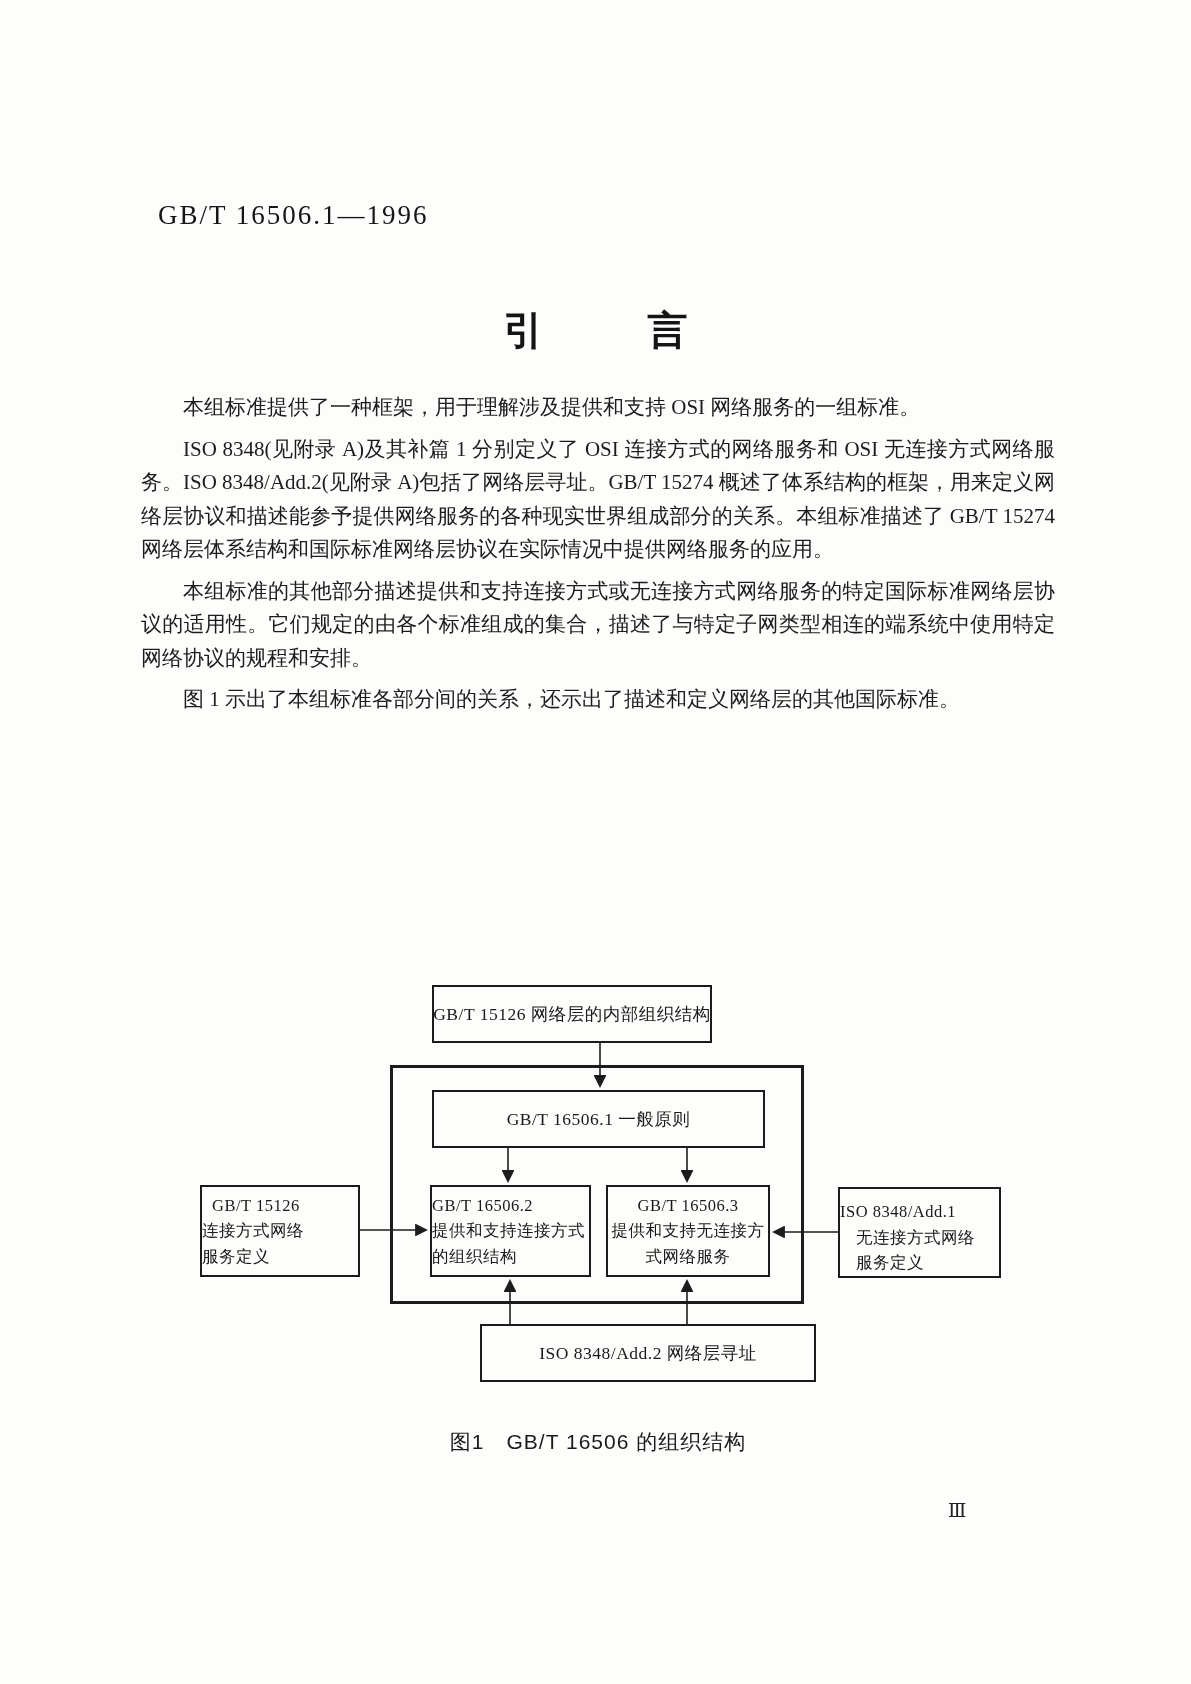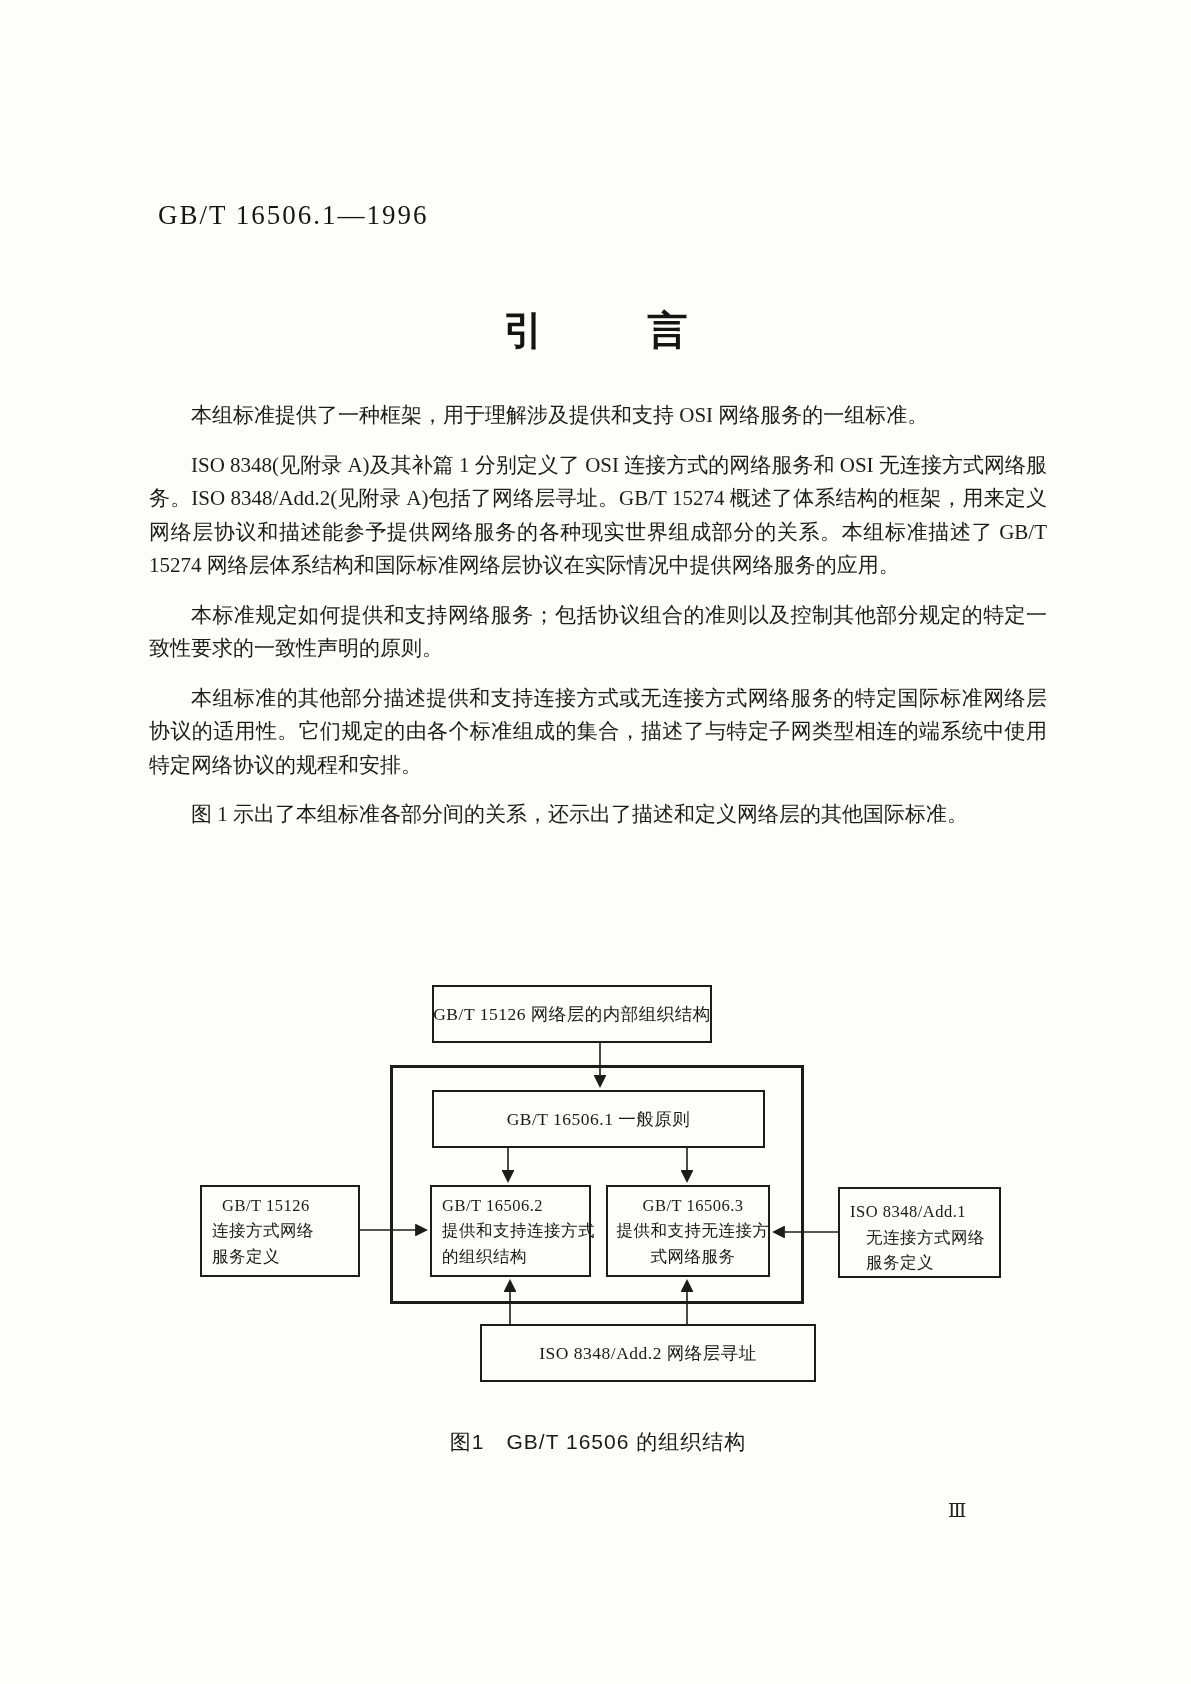--- a/index.html
+++ b/index.html
@@ -21,21 +21,21 @@
   .doc-title{
     position:absolute;left:0;top:303px;width:1191px;
     margin:0;text-align:center;
     font-size:40px;font-weight:bold;color:#141414;
     letter-spacing:2.6em;text-indent:2.6em;
   }
   .body-text{
     position:absolute;left:133px;top:383px;width:930px;
   }
   .body-text p{
-    margin:16px;
+    margin:8px;
     font-size:21px;line-height:33.5px;
     text-align:justify;text-indent:2em;
     color:#1c1c1c;
   }
   
   .diagram{position:absolute;left:0;top:0;width:1191px;height:1684px;pointer-events:none;}
   .dbox{
     position:absolute;box-sizing:border-box;
     border:2.5px solid #1c1c1c;background:#fdfdfb;
     display:flex;align-items:center;justify-content:center;
@@ -44,21 +44,21 @@
   }
   .dbox-container{
     left:390px;top:1065px;width:414px;height:239px;
     border-width:3px;background:transparent;
   }
   .dbox-top{left:432px;top:985px;width:280px;height:58px;}
   .dbox-general{left:432px;top:1090px;width:333px;height:58px;}
   .dbox-bottom{left:432px;top:1324px;width:336px;height:58px;margin-left:48px;}
   .small-box{
     flex-direction:column;align-items:flex-start;justify-content:center;
-    font-size:16.5px;line-height:1.55;padding-left:10px;letter-spacing:0.5px;
+    font-size:16.5px;line-height:1.55;padding-left:0;letter-spacing:0.5px;
   }
   .dbox-part2{left:430px;top:1185px;width:161px;height:92px;}
   .dbox-part3{left:606px;top:1185px;width:164px;height:92px;align-items:center;}
   .dbox-left{left:200px;top:1185px;width:160px;height:92px;}
   .dbox-right{left:838px;top:1187px;width:163px;height:91px;justify-content:flex-end;}
   .dbox-left span:nth-child(1){margin-left:10px;}
   .dbox-right span:nth-child(2),
   .dbox-right span:nth-child(3){margin-left:16px;}
   .connectors{position:absolute;left:0;top:0;}
   .fig-caption{
@@ -78,21 +78,20 @@
 
 <div class="page">
 
   <div class="std-number">GB/T 16506.1—1996</div>
 
   <h1 class="doc-title">引言</h1>
 
   <div class="body-text">
     <p>本组标准提供了一种框架，用于理解涉及提供和支持 OSI 网络服务的一组标准。</p>
     <p>ISO 8348(见附录 A)及其补篇 1 分别定义了 OSI 连接方式的网络服务和 OSI 无连接方式网络服务。ISO 8348/Add.2(见附录 A)包括了网络层寻址。GB/T 15274 概述了体系结构的框架，用来定义网络层协议和描述能参予提供网络服务的各种现实世界组成部分的关系。本组标准描述了 GB/T 15274 网络层体系结构和国际标准网络层协议在实际情况中提供网络服务的应用。</p>
-    <p>本标准规定如何提供和支持网络服务；包括协议组合的准则以及控制其他部分规定的特定一致性要求的一致性声明的原则。</p>
     <p>本组标准的其他部分描述提供和支持连接方式或无连接方式网络服务的特定国际标准网络层协议的适用性。它们规定的由各个标准组成的集合，描述了与特定子网类型相连的端系统中使用特定网络协议的规程和安排。</p>
     <p>图 1 示出了本组标准各部分间的关系，还示出了描述和定义网络层的其他国际标准。</p>
   </div>
 
   <div class="diagram">
 
     <div class="dbox dbox-container"></div>
 
     <div class="dbox dbox-top">GB/T 15126 网络层的内部组织结构</div>
 

